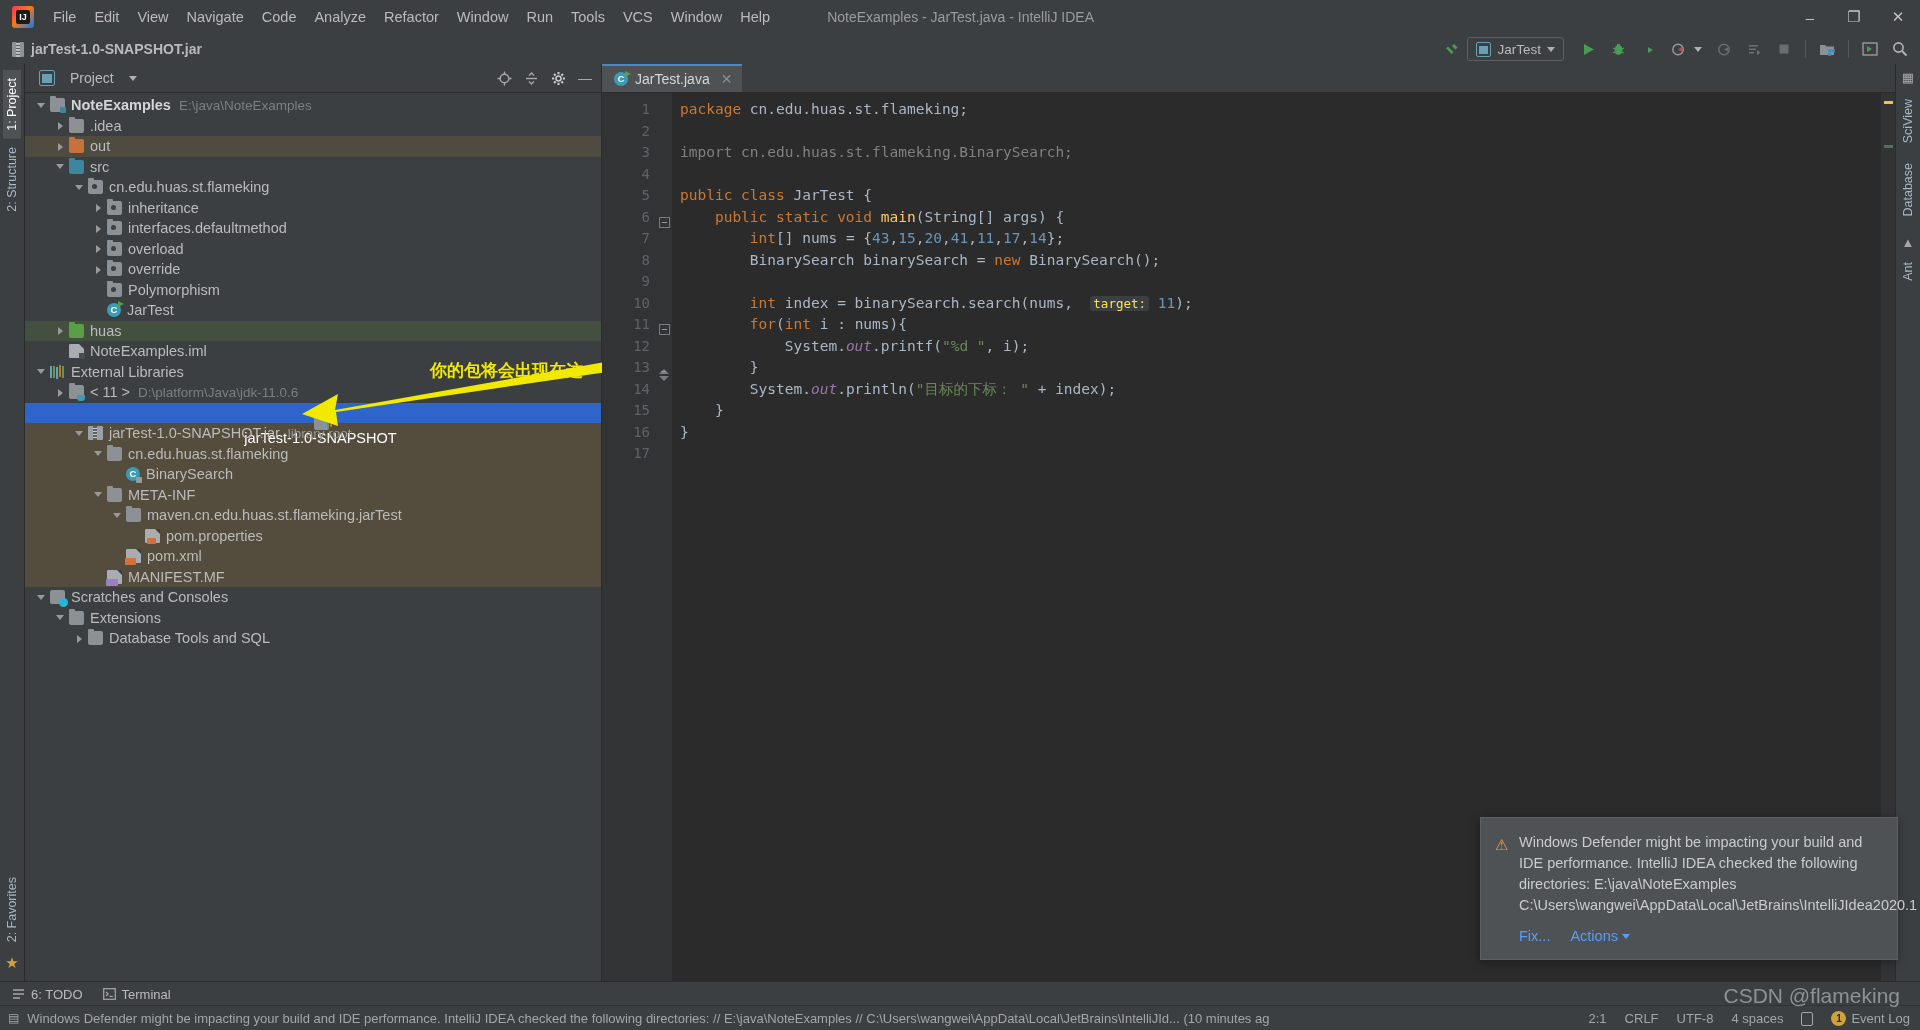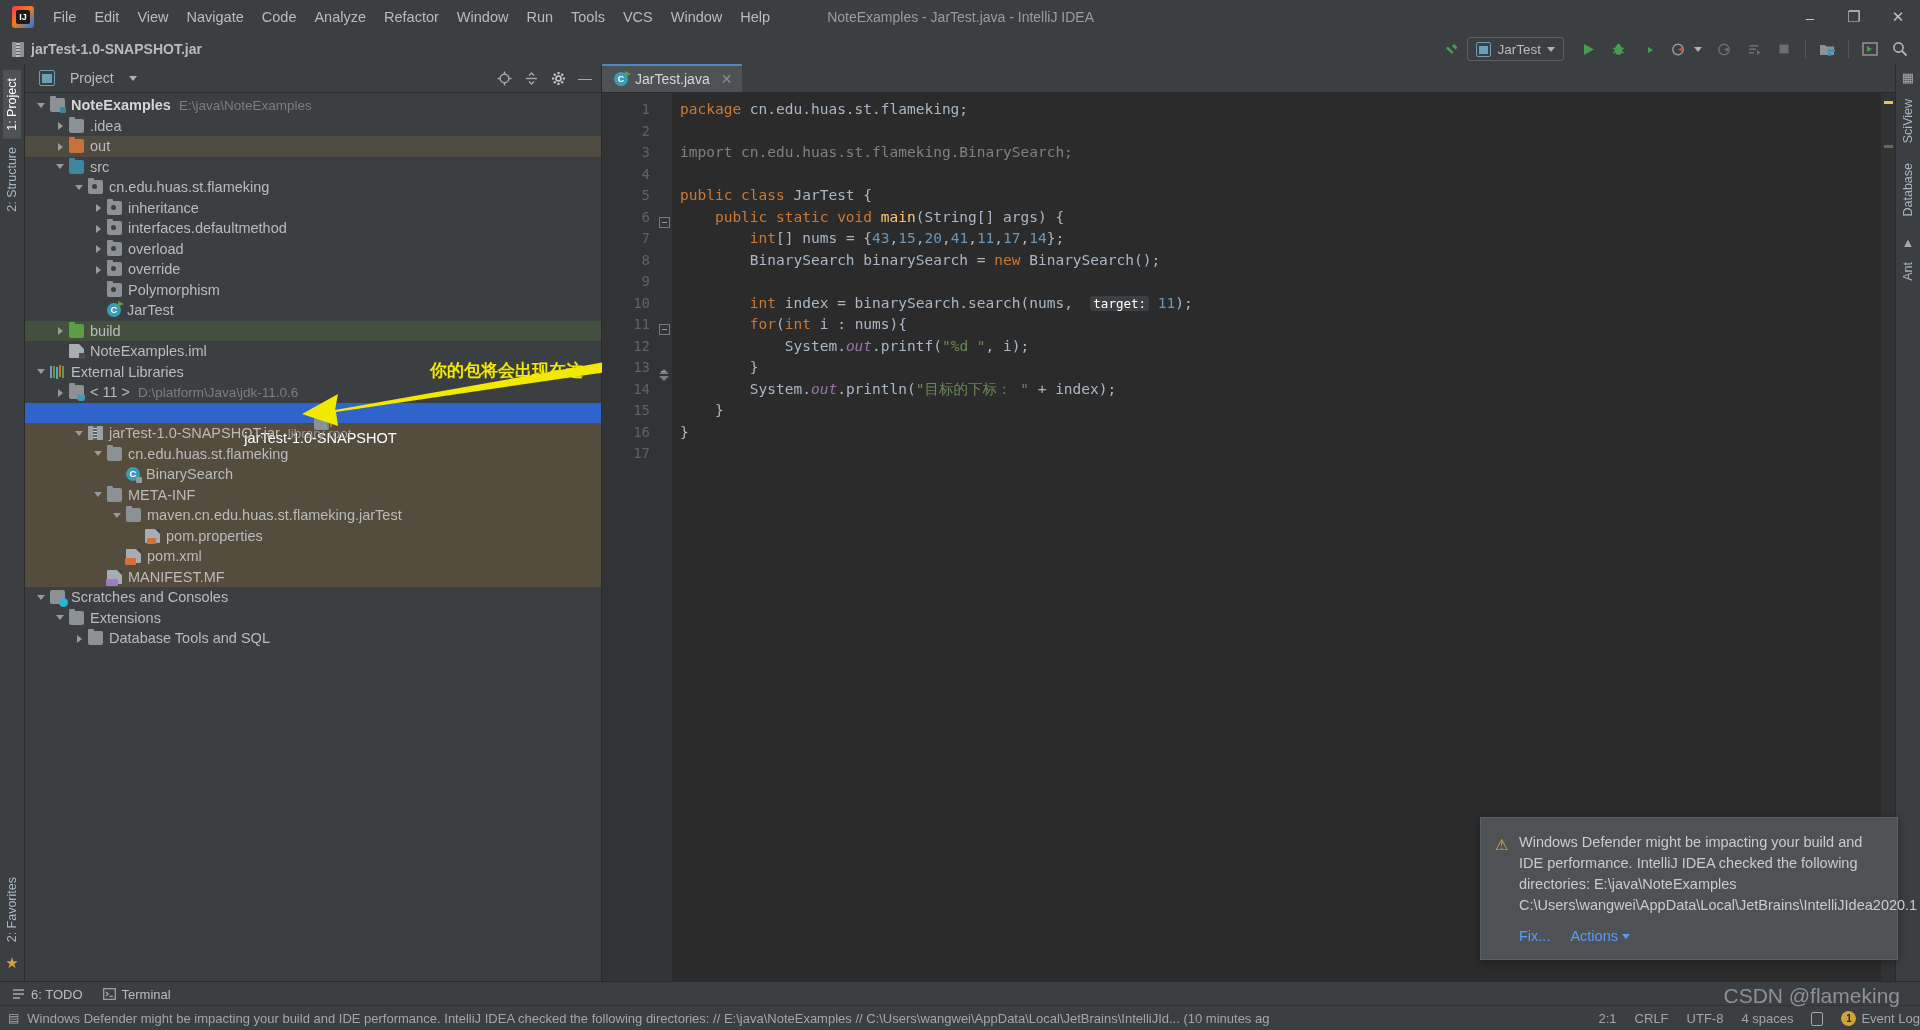--- a/index.html
+++ b/index.html
@@ -200,21 +200,21 @@
     flex:1; padding:6px 0 0 8px; font-family:"DejaVu Sans Mono", monospace;
     font-size:14.5px; line-height:21.5px; color:#a9b7c6; white-space:pre; overflow:hidden;
     position:relative;
   }
   .k  { color:#cc7832; }
   .s  { color:#6a8759; }
   .n  { color:#6897bb; }
   .f  { color:#ffc66d; }
   .st { color:#9876aa; font-style:italic; }
   .cmt{ color:#808080; }
-  .hint { background:#3c3f41; color:#ffffff; border-radius:3px; padding:0 3px; font-size:12.5px;}
+  .hint { background:#3c3f41; color:#fde047; border-radius:3px; padding:0 3px; font-size:12.5px;}
 
   
   .markerbar { width:14px; background:#313335; flex:none; position:relative;}
   .marker { position:absolute; right:2px; width:9px; height:3px; }
 
   
   .notif {
     position:absolute; right:22px; bottom:70px; width:418px;
     background:#4e5254; border:1px solid #5d6163; padding:14px 16px 12px 14px;
     color:#c9cbcd; font-size:14.5px; line-height:21px; box-sizing:border-box;
@@ -233,21 +233,21 @@
     padding-left:4px; gap:4px;
   }
   .bb-item { display:flex; align-items:center; gap:6px; color:#bbbbbb; font-size:13px; padding:2px 8px; border-radius:2px;}
   .statusbar {
     position:absolute; left:0; right:0; bottom:0; height:24px;
     background:#3c3f41; display:flex; align-items:center; color:#a3a6a8; font-size:13px;
     padding-left:8px; border-top:1px solid #323232;
   }
   .sb-left { display:flex; align-items:center; gap:8px; flex:1; min-width:0; }
   .sb-msg { white-space:nowrap; overflow:hidden; text-overflow:ellipsis; }
-  .sb-right { display:flex; align-items:flex-end; gap:18px; white-space:nowrap;}
+  .sb-right { display:flex; align-items:flex-end; gap:18px; padding-right:10px; white-space:nowrap;}
   .evt-badge {
     display:inline-flex; align-items:center; justify-content:center;
     width:15px;height:15px;border-radius:50%;background:#d1a23a;color:#2b2b2b;font-size:10px;font-weight:bold;
     margin-right:5px;
   }
   .watermark {
     position:absolute; right:20px; bottom:22px; color:#9aa0a6; font-size:21px;
     opacity:0.85; font-family:"Liberation Sans", sans-serif; pointer-events:none;
   }
   .lock-ico { width:10px;height:12px;border:1.5px solid #a3a6a8;border-radius:2px;position:relative;}
@@ -468,21 +468,21 @@
             <span class="lbl">Polymorphism</span>
           </div>
           <div class="row" style="padding-left: 67px;">
             <span class="arrow"></span>
             <span class="ico cls">C<i class="mark"></i></span>
             <span class="lbl">JarTest</span>
           </div>
           <div class="row hl-test" style="padding-left: 29px;">
             <span class="arrow r"></span>
             <span class="ico folder-green"></span>
-            <span class="lbl">build</span>
+            <span class="lbl">huas</span>
           </div>
           <div class="row" style="padding-left: 29px;">
             <span class="arrow"></span>
             <span class="ico file iml"></span>
             <span class="lbl">NoteExamples.iml</span>
           </div>
           <div class="row" style="padding-left: 10px;">
             <span class="arrow d"></span>
             <span class="ico lib"></span>
             <span class="lbl">External Libraries</span>

